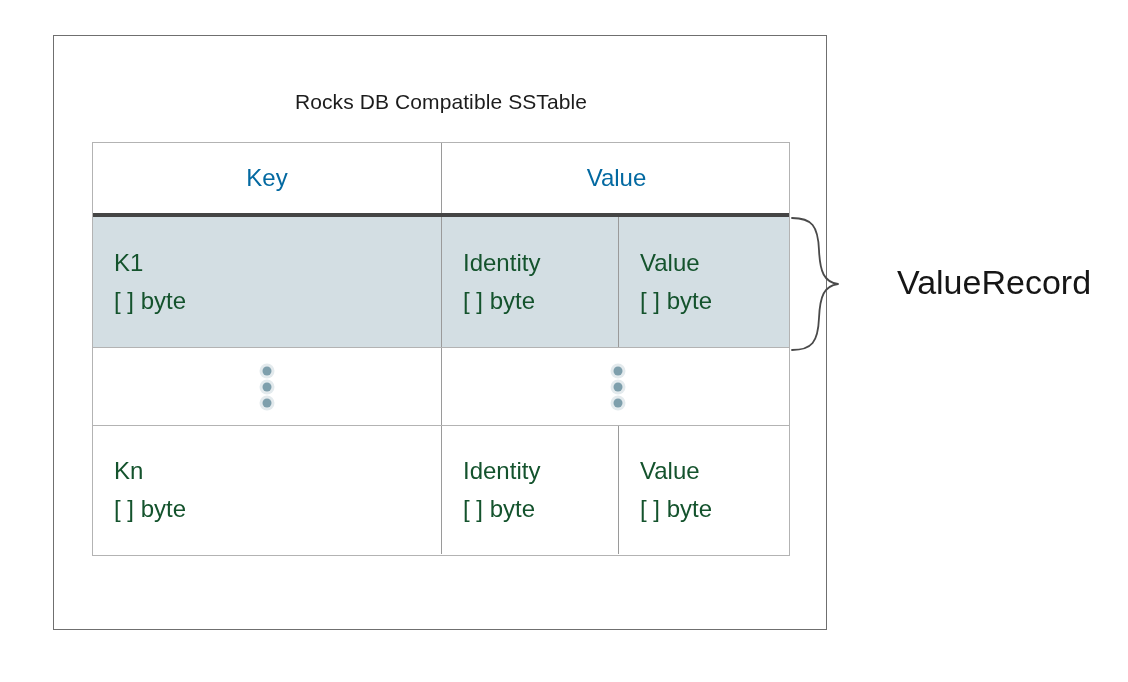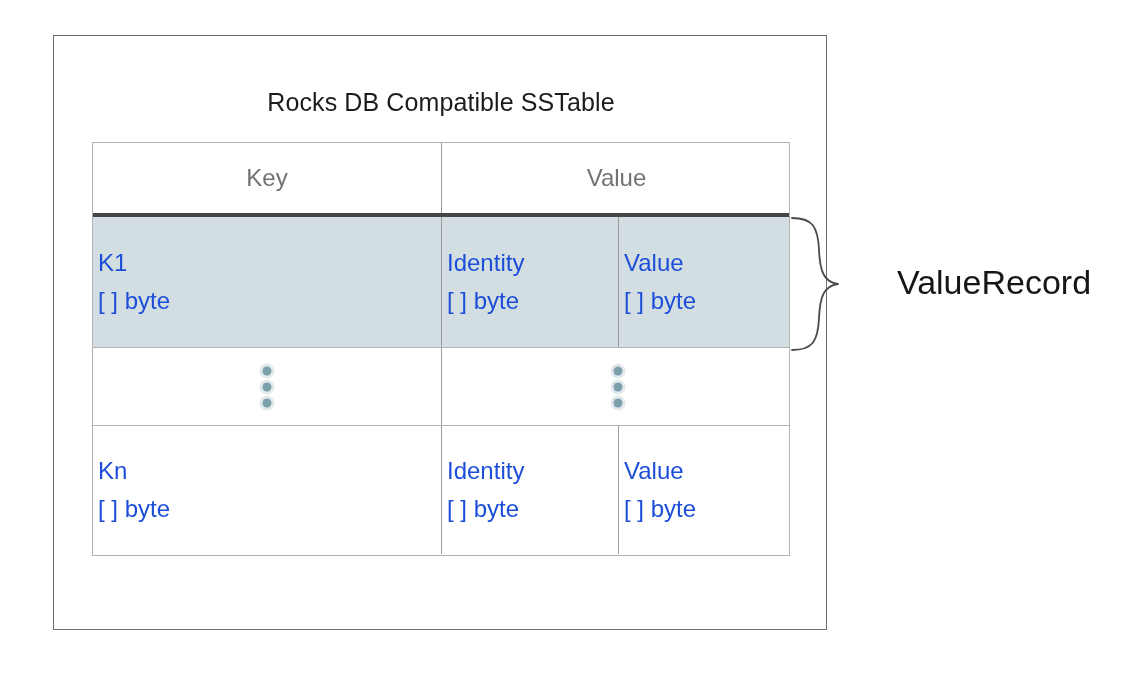--- a/index.html
+++ b/index.html
@@ -28,21 +28,21 @@
     background: #ffffff;
   }
 
   
   #sstable-title {
     position: absolute;
     left: 92px;
     top: 85px;
     width: 698px;
     text-align: center;
-    font-size: 25px;
+    font-size: 21px;
     line-height: 34px;
     color: #1c1c1c;
     letter-spacing: 0.1px;
     white-space: nowrap;
   }
 
   
   #sstable {
     position: absolute;
     left: 92px;
@@ -105,31 +105,31 @@
 
   .hdr-text {
     position: absolute;
     left: 0;
     right: 0;
     top: 50%;
     transform: translateY(-50%);
     text-align: center;
     font-size: 24px;
     line-height: 30px;
-    color: #737373;
+    color: #0369a1;
   }
 
   .cell-lines {
     position: absolute;
-    left: 5px;
+    left: 21px;
     top: 50%;
     transform: translateY(-50%);
     font-size: 24px;
     line-height: 38px;
-    color: #1d4ed8;
+    color: #14532d;
     white-space: nowrap;
   }
 
   
   .vdots {
     position: absolute;
     top: 50%;
     transform: translate(-50%, -50%);
     display: flex;
     flex-direction: column;

